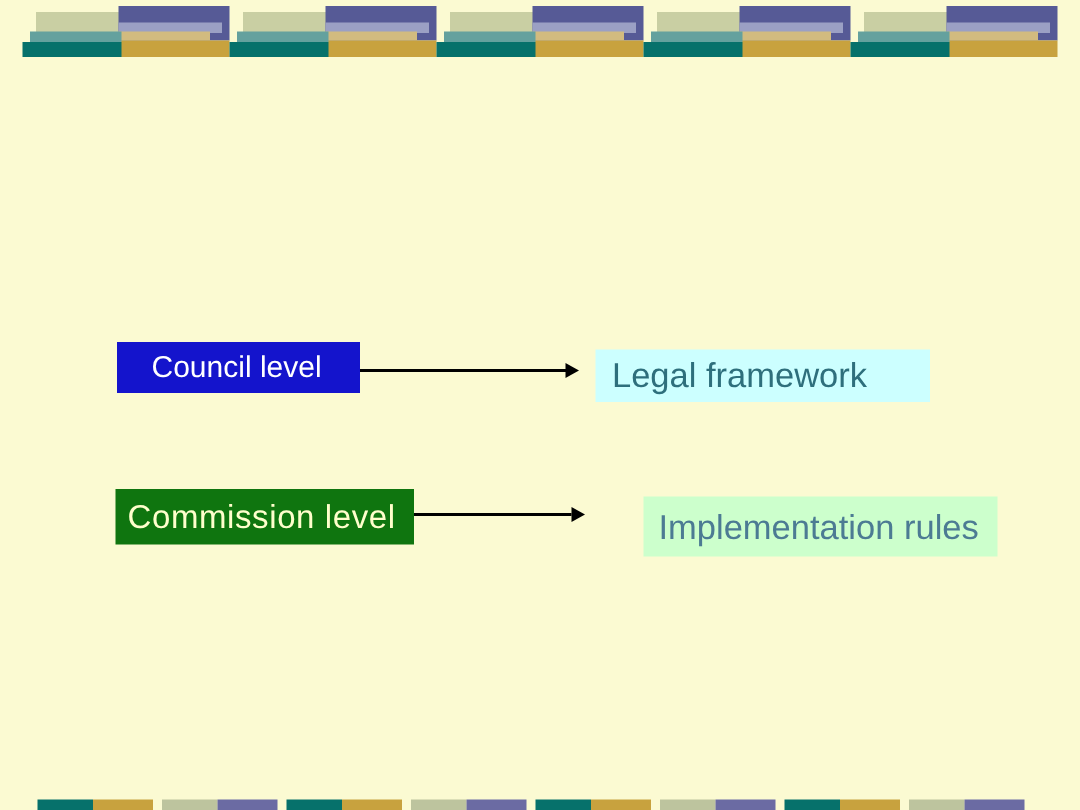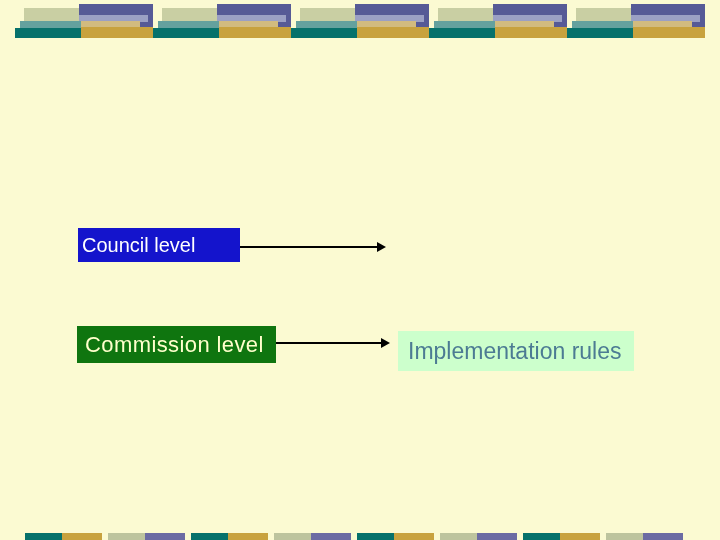--- a/index.html
+++ b/index.html
@@ -16,21 +16,21 @@
   .l-lpurple{left:64px;top:13px;width:69px;height:7px;}
   .l-tan{left:64px;top:19px;width:61px;height:6px;}
   .l-gold{left:64px;top:25px;width:74px;height:11px;}
 
   
   .seg{position:absolute;top:533px;height:7px;}
 
   
   .dbox{position:absolute;display:flex;align-items:center;box-sizing:border-box;
         white-space:nowrap;}
-  .box-council{left:78px;top:228px;width:162px;height:34px;padding-left:4px;font-size:20px;}
+  .box-council{left:78px;top:228px;width:162px;height:34px;padding-left:23px;font-size:20px;}
   .box-legal{left:397px;top:233px;width:223px;height:35px;padding-left:11px;font-size:23px;}
   .box-commission{left:77px;top:326px;width:199px;height:37px;padding-left:8px;font-size:22px;letter-spacing:0.4px;}
   .box-impl{left:398px;top:331px;width:236px;height:40px;padding-left:10px;font-size:23px;}
 
   
   .arrow-line{position:absolute;height:2px;}
   .arrow-head{position:absolute;width:0;height:0;
               border-top:5px solid transparent;border-bottom:5px solid transparent;
               border-left:9px solid #000;}
   .line1{left:240px;top:246px;width:138px;}
@@ -89,27 +89,30 @@
     <div class="layer l-lteal" style="background: rgb(100, 161, 158);"></div>
     <div class="layer l-dteal" style="background: rgb(6, 113, 107);"></div>
   </div>
     </div>
 
   <div class="dbox box-council" style="background: rgb(20, 20, 204); color: rgb(255, 255, 255);">
     <span>Council level</span>
   </div>
   <div class="arrow-line line1" style="background: rgb(0, 0, 0);"></div>
   <div class="arrow-head head1" style="border-left-color: rgb(0, 0, 0);"></div>
+  <div class="dbox box-legal" style="background: rgb(204, 255, 255); color: rgb(46, 111, 124);">
+    <span>Legal framework</span>
+  </div>
 
   <div class="dbox box-commission" style="background: rgb(15, 117, 15); color: rgb(255, 255, 204);">
     <span>Commission level</span>
   </div>
   <div class="arrow-line line2" style="background: rgb(0, 0, 0);"></div>
   <div class="arrow-head head2" style="border-left-color: rgb(0, 0, 0);"></div>
-  <div class="dbox box-impl" style="background: rgb(204, 255, 204); color: rgb(76, 123, 147);">
+  <div class="dbox box-impl" style="background: rgb(204, 255, 204); color: rgb(76, 123, 147); margin-left: 31px;">
     <span>Implementation rules</span>
   </div>
 
   <div id="bottom-strip">
       <div class="seg" style="left: 25px; width: 37px; background: rgb(6, 113, 107);"></div>
       <div class="seg" style="left: 62px; width: 40px; background: rgb(200, 162, 62);"></div>
       <div class="seg" style="left: 108px; width: 37px; background: rgb(189, 196, 158);"></div>
       <div class="seg" style="left: 145px; width: 40px; background: rgb(107, 107, 163);"></div>
       <div class="seg" style="left: 191px; width: 37px; background: rgb(6, 113, 107);"></div>
       <div class="seg" style="left: 228px; width: 40px; background: rgb(200, 162, 62);"></div>

